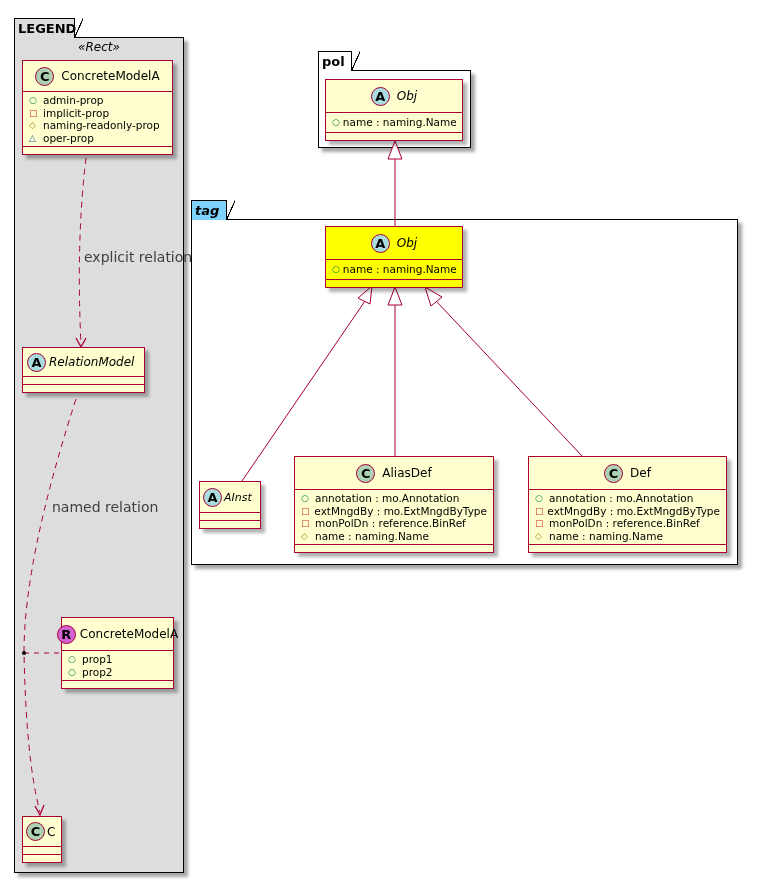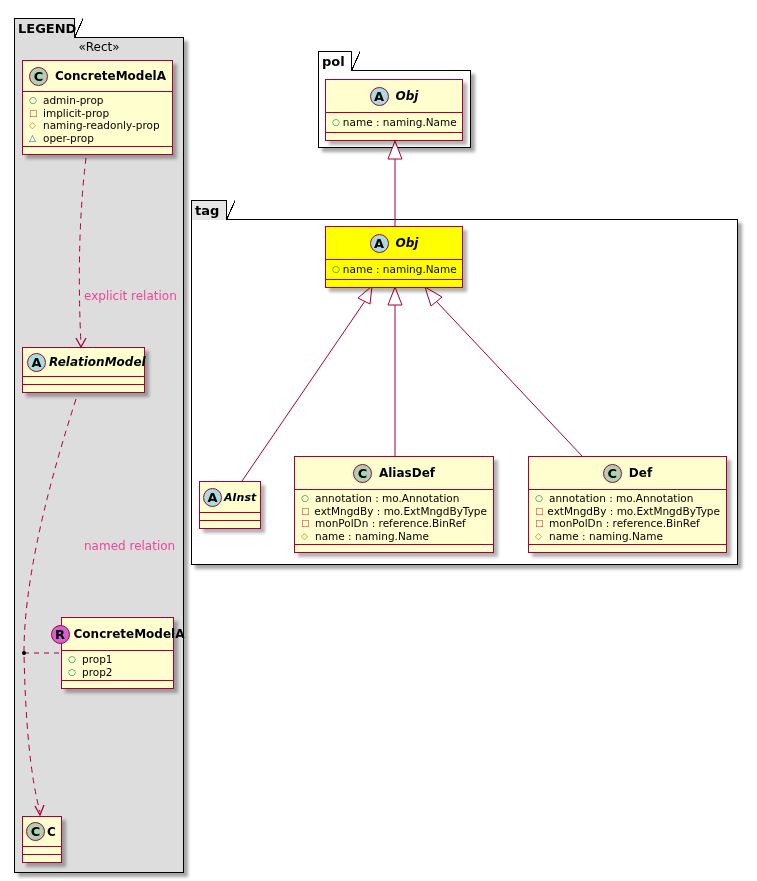--- a/index.html
+++ b/index.html
@@ -23,52 +23,52 @@
   .cls.hl { background: #ffff00; }
   .cls-head { display: flex; align-items: center; justify-content: center; gap: 7px;
               border-bottom: 1.5px solid #a80036; }
   .cls-head.left { justify-content: flex-start; padding-left: 4px; gap: 3px; }
   .circ { width: 19px; height: 19px; border-radius: 50%; border: 1.2px solid #a80036;
           display: inline-flex; align-items: center; justify-content: center;
           font-weight: bold; font-size: 13px; flex: 0 0 auto; box-sizing: border-box; }
   .circ.c { background: #add1b2; }
   .circ.a { background: #a9dcdf; }
   .circ.r { background: #d262d2; }
-  .cname { font-size: 12px; font-weight: bold; }
+  .cname { font-size: 12px; }
   .cname.it { font-style: italic; }
   .attrs { border-bottom: 1.5px solid #a80036; padding: 2px 6px 2px 6px; }
   .attr { display: flex; align-items: center; height: 12.5px; line-height: 12.5px; font-size: 10.5px; white-space: nowrap; }
   .vis { width: 11px; display: inline-block; text-align: left; margin-right: 3px; font-size: 9px; }
   .vis.pub { color: #038048; }
   .vis.priv { color: #c82930; }
   .vis.prot { color: #b38d22; }
   .vis.pkg { color: #1963a0; }
   .empty { height: 7px; }
 
-  .stereo { font-size: 12px; text-align: center; }
-  .elabel { font-size: 12px; color: #ec4899; white-space: nowrap; margin-top: 40px; }
+  .stereo { font-style: italic; font-size: 12px; text-align: center; }
+  .elabel { font-size: 14px; color: #404040; white-space: nowrap; }
   svg.edges { position: absolute; left: 0; top: 0; }
 </style>
 </head>
 <body>
 
 <div>
   <div class="pkg-body" style="left:14px; top:37px; width:170px; height:836px; background:#dddddd;"></div>
   <div class="pkg-tab" style="left:14px; top:18px; width:61px; background:#dddddd;">LEGEND</div>
   <div class="abs stereo" style="left:14px; top:40px; width:170px;">«Rect»</div>
 </div>
 
 <div>
   <div class="pkg-body" style="left:318px; top:70px; width:153px; height:78px; background:#fff;"></div>
   <div class="pkg-tab" style="left:318px; top:51px; width:34px; background:#fff;">pol</div>
 </div>
 
 <div>
   <div class="pkg-body" style="left:191px; top:219px; width:547px; height:346px; background:#fff;"></div>
-  <div class="pkg-tab" style="left:191px; top:200px; width:36px; background:#e5e5e5;">tag</div>
+  <div class="pkg-tab" style="left:191px; top:200px; width:36px; background:#7dd3fc;font-style:italic;">tag</div>
 </div>
 
 <svg class="edges" width="757" height="881">
 
   <path d="M86,158 Q76,240 81,345" fill="none" stroke="#a80036" stroke-width="1" stroke-dasharray="6,5"></path>
   <path d="M76,338 L81,347 L86,338" fill="none" stroke="#a80036" stroke-width="1.3"></path>
 
   <path d="M76,399 Q24,560 24,652 Q26,760 40,812" fill="none" stroke="#a80036" stroke-width="1" stroke-dasharray="6,5"></path>
   <path d="M35,806 L40,815 L44,805" fill="none" stroke="#a80036" stroke-width="1.3"></path>
 
@@ -82,21 +82,21 @@
   <path d="M358,298 L372,286 L370,304 Z" fill="#fff" stroke="#a80036" stroke-width="1"></path>
 
   <line x1="395" y1="456" x2="395" y2="305" stroke="#a80036" stroke-width="1"></line>
   <path d="M388,305 L395,287 L402,305 Z" fill="#fff" stroke="#a80036" stroke-width="1"></path>
 
   <line x1="582" y1="456" x2="437" y2="302" stroke="#a80036" stroke-width="1"></line>
   <path d="M431,306 L425,287 L442,297 Z" fill="#fff" stroke="#a80036" stroke-width="1"></path>
 </svg>
 
 <div class="abs elabel" style="left:84px; top:249px;">explicit relation</div>
-<div class="abs elabel" style="left:84px; top:499px;">named relation</div>
+<div class="abs elabel" style="left:52px; top:499px;">named relation</div>
 
 <div class="cls" style="left:22px; top:60px; width:151px;">
   <div class="cls-head" style="height:30px;">
     <span class="circ c">C</span>
     <span class="cname">ConcreteModelA</span>
   </div>
   <div class="attrs">
     <div class="attr">
         <span class="vis pub">○</span>
         <span>admin-prop</span>

